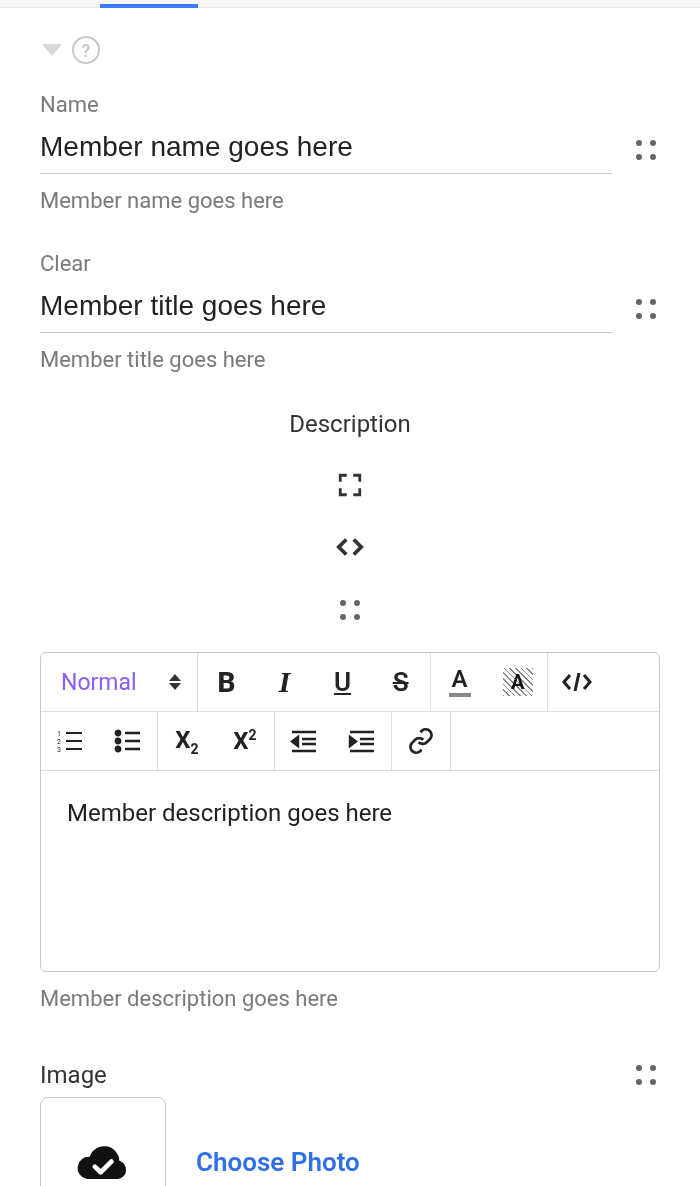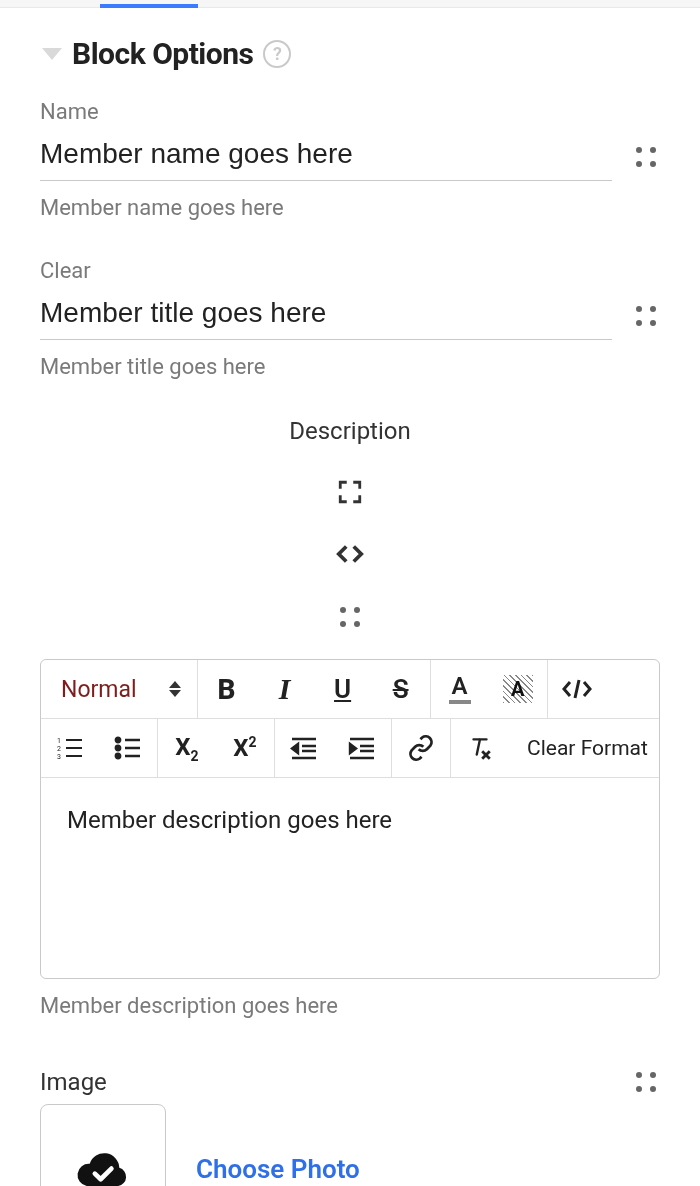--- a/index.html
+++ b/index.html
@@ -142,21 +142,21 @@
     align-items: center;
     justify-content: center;
     cursor: pointer;
     color: #222;
     font-size: 24px;
     user-select: none;
   }
   .format-select {
     padding: 0 16px 0 20px;
     font-size: 23px;
-    color: #7f1d1d;
+    color: #8b5cf6;
     display: flex;
     align-items: center;
     gap: 32px;
     cursor: pointer;
     height: 58px;
   }
   .sort-arrows {
     display:flex; flex-direction:column; gap:2px; align-items:center;
   }
   .sort-arrows .up{
@@ -215,21 +215,20 @@
 <body>
 
 <div class="topbar">
   <div class="tab-indicator"></div>
 </div>
 
 <div class="panel">
 
   <div class="section-header">
     <div class="collapse-caret"></div>
-    <div class="section-title">Block Options</div>
     <div class="help-circle">?</div>
   </div>
 
   <div class="field">
     <div class="field-label">Name</div>
     <div class="field-inputrow">
       <input class="field-input" value="Member name goes here" style="">
       <div class="drag-handle">
           <span></span>
           <span></span>
@@ -366,32 +365,20 @@
         </div>
       </div>
       <div class="tb-group">
         <div class="tb-btn">
           <svg width="28" height="28" viewBox="0 0 24 24" fill="none" stroke="currentColor" stroke-width="2.4">
             <path d="M10 13a5 5 0 0 0 7 0l3-3a5 5 0 0 0-7-7l-1.5 1.5"></path>
             <path d="M14 11a5 5 0 0 0-7 0l-3 3a5 5 0 0 0 7 7l1.5-1.5"></path>
           </svg>
         </div>
       </div>
-      <div class="tb-group" style="border-right:none;">
-        <div class="tb-btn">
-          <svg width="28" height="26" viewBox="0 0 24 24" fill="none" stroke="currentColor" stroke-width="2.2">
-            <path d="M6 4h12M12 4l-3 14" stroke-linecap="round"></path>
-            <g stroke-width="2.6">
-                <line x1="14" y1="15" x2="21" y2="22"></line>
-                <line x1="21" y1="15" x2="14" y2="22"></line>
-              </g>
-          </svg>
-        </div>
-        <div class="tb-btn tb-text-btn">Clear Format</div>
-      </div>
     </div>
 
     <div class="editor-area" contenteditable="true" style="">Member description goes here</div>
   </div>
   <div class="field-helper">Member description goes here</div>
 
   <div class="image-header">
     <div class="image-label">Image</div>
     <div class="drag-handle">
         <span></span>

